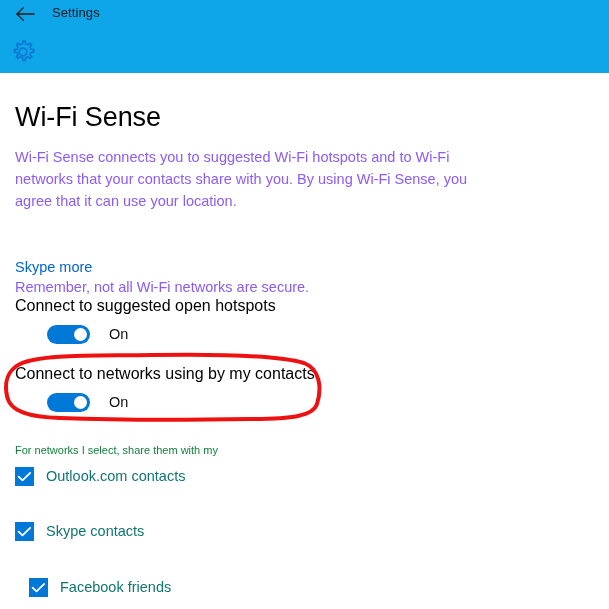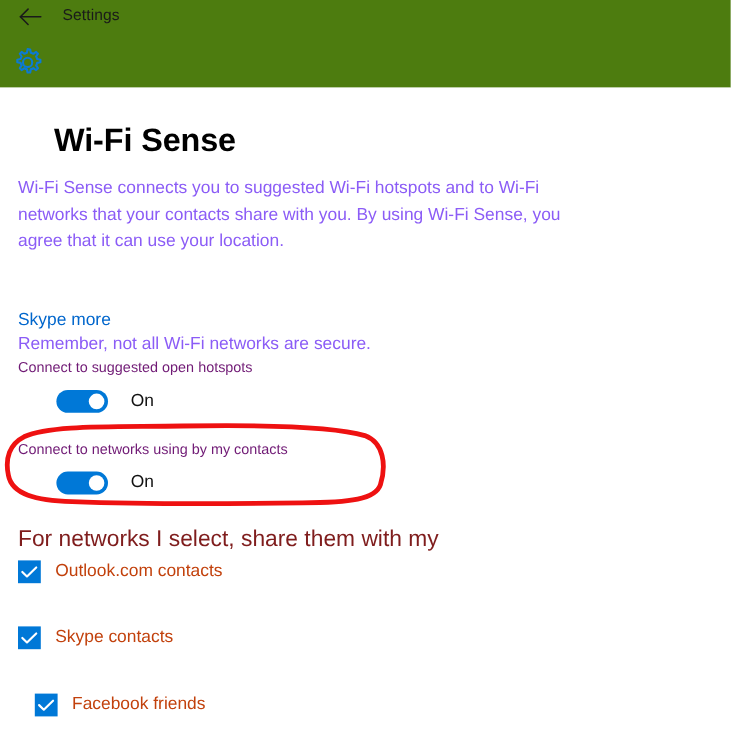--- a/index.html
+++ b/index.html
@@ -15,21 +15,21 @@
     overflow: hidden;
     position: relative;
   }
 
   
   #titlebar {
     position: absolute;
     left: 0; top: 0;
     width: 609px;
     height: 73px;
-    background: #4d7c0f;
+    background: #0ea5e9;
   }
   #back-row {
     position: absolute;
     left: 0; top: 0;
     width: 609px;
     height: 28px;
   }
   #back-arrow {
     position: absolute;
     left: 12px; top: 2px;
@@ -81,24 +81,23 @@
     width: 609px;
     height: 536px;
     background: #ffffff;
   }
 
   #section-title {
     position: absolute;
     left: 15px; top: 27px;
     font-size: 27px;
     line-height: 34px;
-    font-weight: 700;
+    font-weight: 400;
     color: #000000;
     letter-spacing: -0.1px;
-    margin-left: 30px;
   }
 
   .body-text {
     position: absolute;
     left: 15px;
     font-size: 14.5px;
     line-height: 22px;
     color: #8b5cf6;
     width: 470px;
   }
@@ -116,23 +115,23 @@
   }
 
   
   .setting-group { position: absolute; left: 0; width: 609px; }
   #group-hotspots { top: 222px; }
   #group-contacts { top: 290px; }
 
   .setting-label {
     position: absolute;
     left: 15px; top: 0;
-    font-size: 12px;
+    font-size: 16px;
     line-height: 22px;
-    color: #701a75;
+    color: #000000;
     white-space: nowrap;
   }
   .toggle-row {
     position: absolute;
     left: 15px; top: 30px;
     display: flex;
     align-items: center;
     padding-left: 32px;
   }
   .toggle {
@@ -157,23 +156,23 @@
     margin-left: 19px;
     font-size: 14.5px;
     line-height: 19px;
     color: #111111;
   }
 
   
   #share-label {
     position: absolute;
     left: 15px; top: 366px;
-    font-size: 19px;
+    font-size: 11px;
     line-height: 22px;
-    color: #7f1d1d;
+    color: #15803d;
   }
   .check-row {
     position: absolute;
     left: 15px;
     display: flex;
     align-items: center;
     cursor: pointer;
   }
   #check-row-0 { top: 394px; }
   #check-row-1 { top: 449px; }
@@ -186,21 +185,21 @@
     flex: 0 0 auto;
     display: flex;
     align-items: center;
     justify-content: center;
   }
   .checkbox svg { display: block; }
   .check-label {
     margin-left: 12px;
     font-size: 14.5px;
     line-height: 19px;
-    color: #c2410c;
+    color: #0f766e;
     white-space: nowrap;
   }
 
   
   #annotation-ellipse {
     position: absolute;
     left: 2px;
     top: 352px;
     width: 324px;
     height: 70px;

